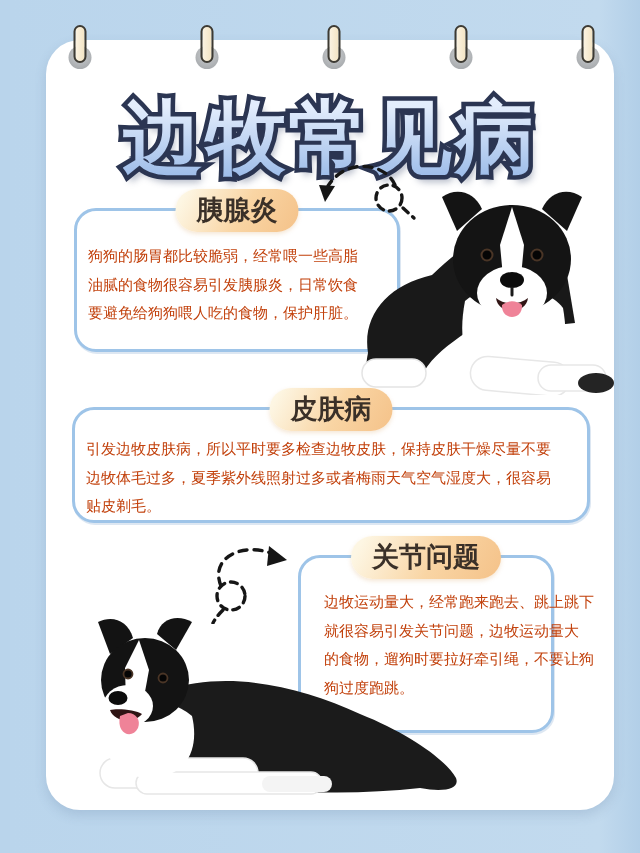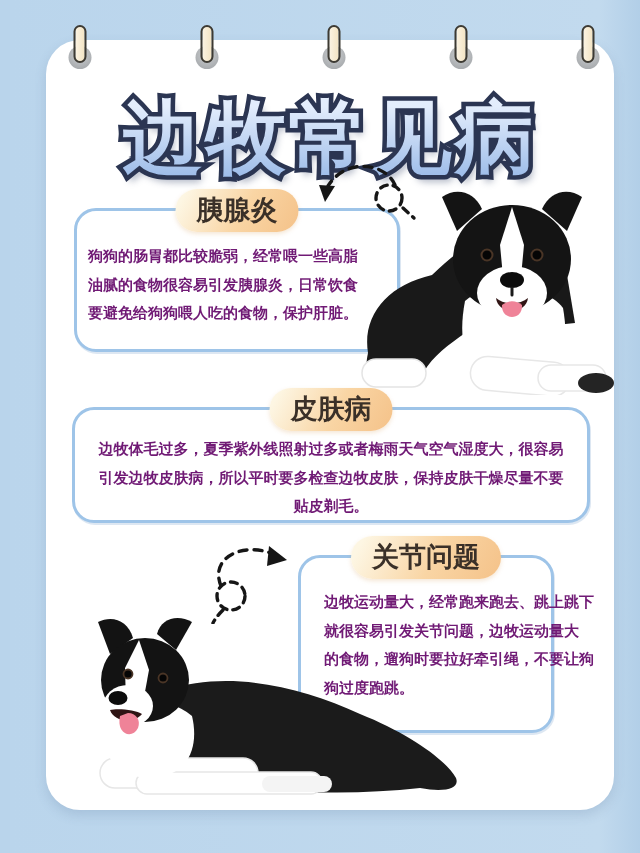--- a/index.html
+++ b/index.html
@@ -48,35 +48,35 @@
       color:transparent;-webkit-text-fill-color:transparent;
     }
   }
   
   .info-box{
     position:absolute;background:#ffffff;
     border:3px solid #9ec4e8;border-radius:22px;box-sizing:border-box;
     box-shadow:1px 2px 0 rgba(120,160,205,.25);
   }
   .box-1{left:28px;top:168px;width:326px;height:144px;z-index:2;}
-  .box-2{left:26px;top:367px;width:518px;height:116px;z-index:2;text-align:center;}
+  .box-2{left:26px;top:367px;width:518px;height:116px;z-index:2;}
   .box-3{left:252px;top:515px;width:256px;height:178px;z-index:2;}
   .pill{
     position:absolute;top:-22px;left:50%;transform:translateX(-50%);
     height:43px;line-height:43px;padding:0 21px;border-radius:22px;
     background:linear-gradient(118deg,#fdf6e3 8%,#f9d5a4 55%,#f5c48c 95%);
     font-size:27px;font-weight:bold;color:#3a3028;white-space:nowrap;
     box-shadow:0 2px 4px rgba(215,160,90,.25);
   }
   .box-text{box-sizing:border-box;}
   .box-1 .box-text{padding:31px 11px 0;}
   .box-2 .box-text{padding:25px 11px 0;}
   .box-3 .box-text{padding:30px 23px 0;}
   .box-line{
-    font-size:15px;line-height:28.5px;font-weight:700;color:#701a75;
+    font-size:15px;line-height:28.5px;font-weight:400;color:#c2410c;
     white-space:nowrap;
   }
   
   .arrow{position:absolute;z-index:4;}
   .arrow-1{left:259px;top:116px;}
   .arrow-2{left:147px;top:500px;}
   
   .dog{position:absolute;z-index:3;}
   .dog-1{left:314px;top:143px;width:254px;height:212px;}
   .dog-2{left:2px;top:578px;width:414px;height:186px;}
@@ -144,22 +144,22 @@
 
         <path d="M152,105 L152,112" stroke="#1a1a1a" stroke-width="3" stroke-linecap="round"></path>
         <path d="M136,115 C138,132 166,132 168,115 C160,122 144,122 136,115 Z" fill="#321616"></path>
         <path d="M142,122 C141,138 163,138 162,122 C156,117 148,117 142,122 Z" fill="#ef8398"></path>
       </g>
     </svg>
 
     <div class="info-box box-2">
       <div class="pill">皮肤病</div>
       <div class="box-text">
+        <div class="box-line">引发边牧皮肤病，所以平时要多检查边牧皮肤，保持皮肤干燥尽量不要</div>
         <div class="box-line">边牧体毛过多，夏季紫外线照射过多或者梅雨天气空气湿度大，很容易</div>
-        <div class="box-line">引发边牧皮肤病，所以平时要多检查边牧皮肤，保持皮肤干燥尽量不要</div>
         <div class="box-line">贴皮剃毛。</div>
       </div>
     </div>
 
     <svg class="arrow arrow-2" width="108" height="84" viewBox="0 0 108 84">
       <g fill="none" stroke="#161616" stroke-width="3.4" stroke-linecap="round">
         <circle cx="38" cy="56" r="14" stroke-dasharray="7 6"></circle>
         <path d="M28,46 C16,16 52,2 80,14" stroke-dasharray="8 7"></path>
         <path d="M30,70 C25,75 22,79 20,83" stroke-dasharray="7 6"></path>
       </g>

